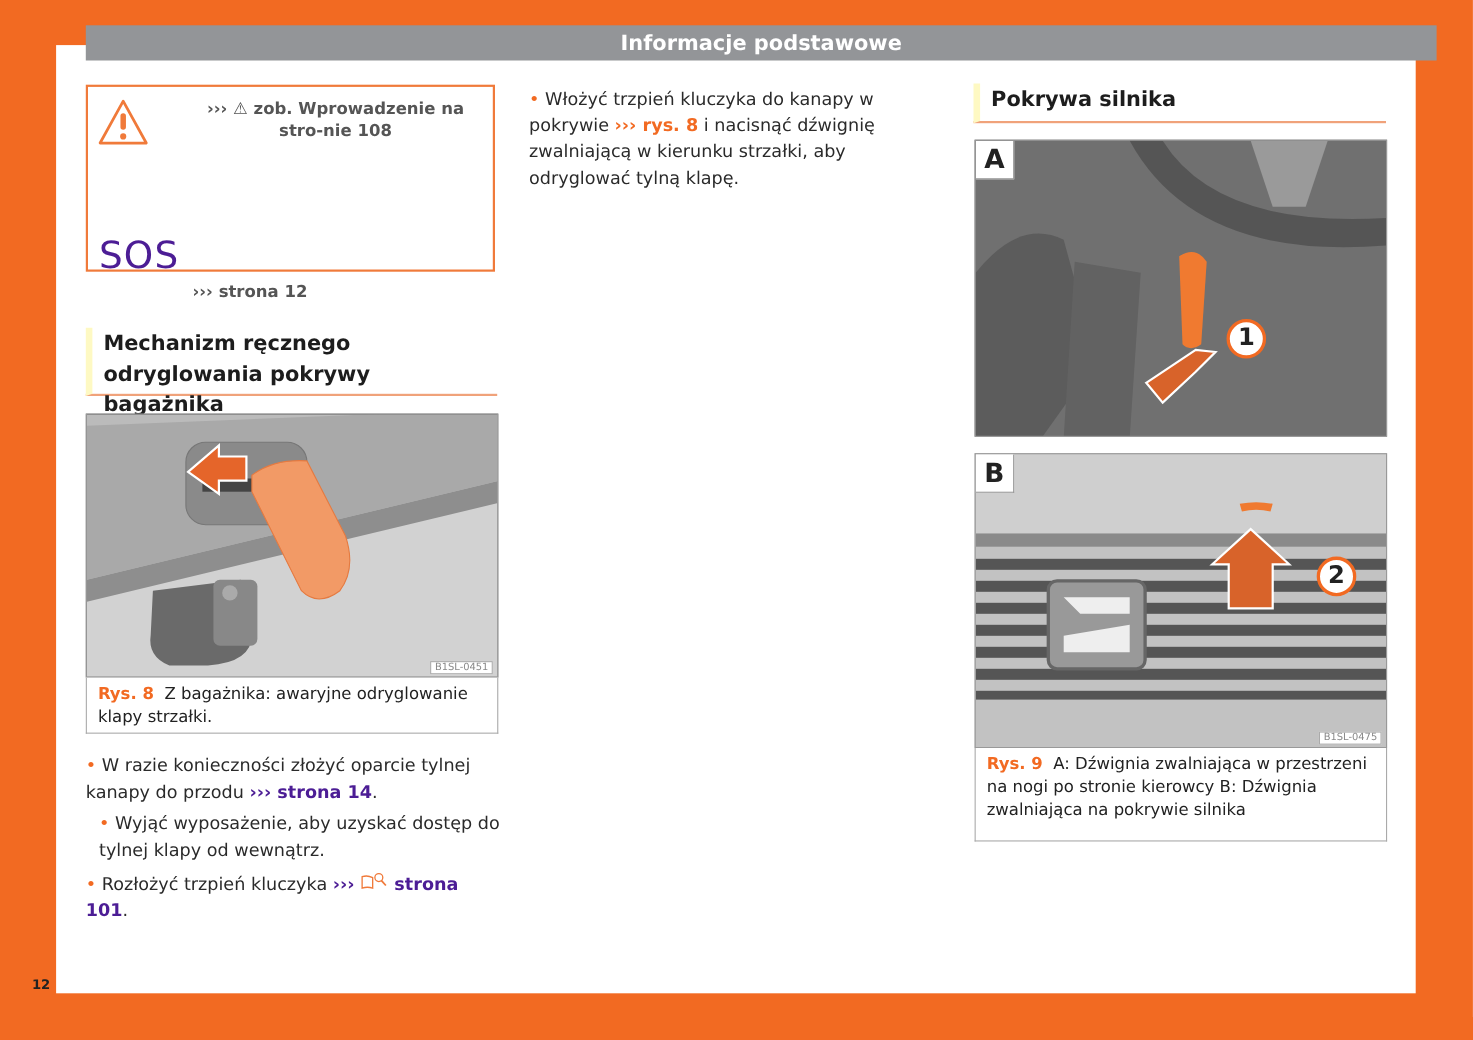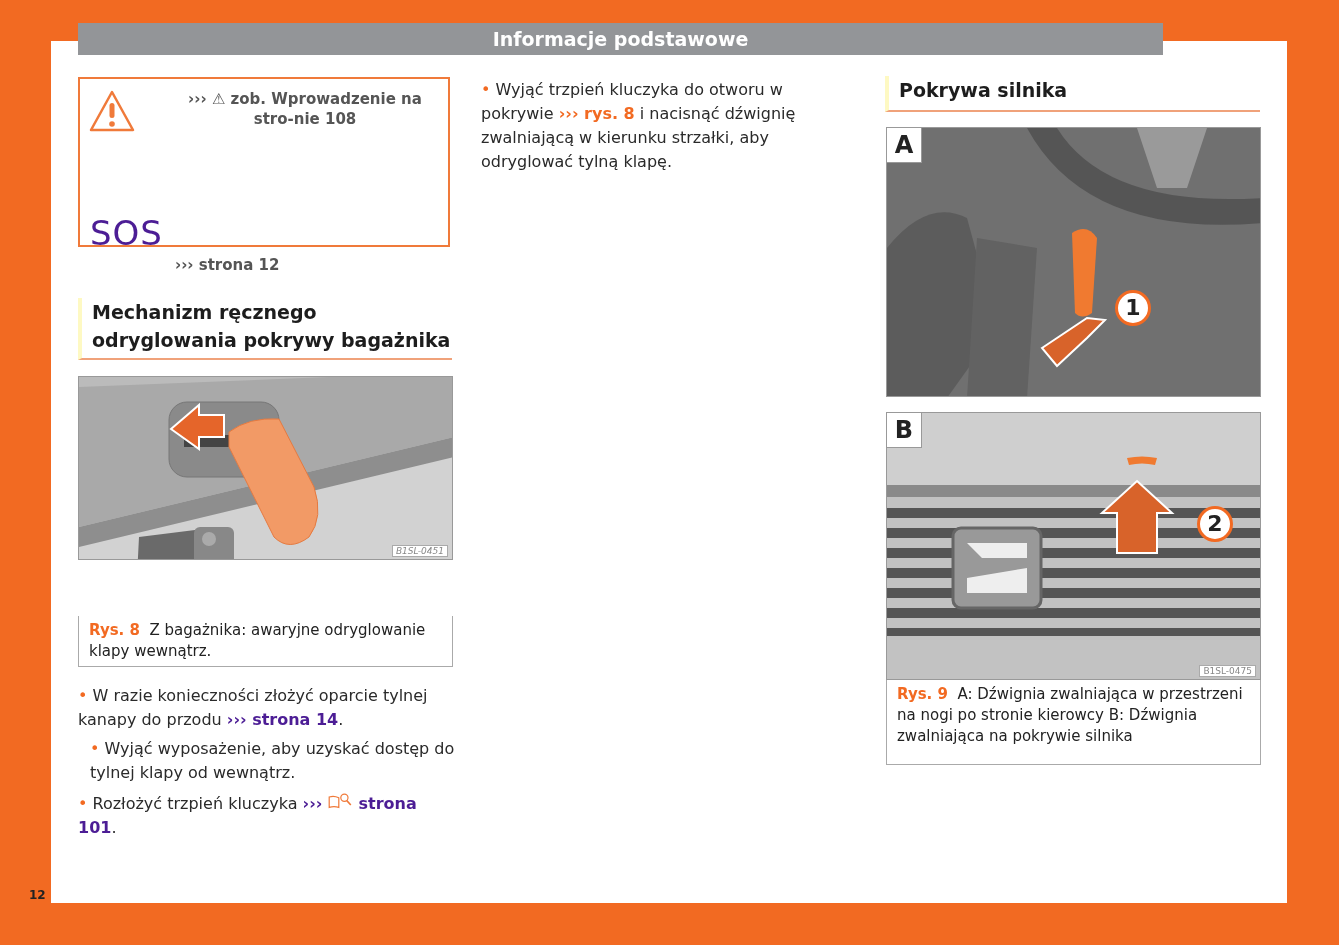--- a/index.html
+++ b/index.html
@@ -1,25 +1,25 @@
 <!DOCTYPE html>
 <html><head>
 <meta charset="utf-8">
 <style>
   html,body{margin:0;padding:0;}
   body{width:1339px;height:945px;background:#f26a22;position:relative;overflow:hidden;font-family:"DejaVu Sans",sans-serif;color:#2a2a2a;}
   .page{position:absolute;left:51px;top:41px;width:1236px;height:862px;background:#fff;}
-  .hdr{position:absolute;left:78px;top:23px;width:1085px;height:32px;background:#939598;color:#fff;font-size:19px;font-weight:bold;text-align:center;line-height:33px;}
+  .hdr{position:absolute;left:78px;top:23px;width:1228px;height:32px;background:#939598;color:#fff;font-size:19px;font-weight:bold;text-align:center;line-height:33px;}
   .pnum{position:absolute;left:29px;top:888px;font-size:12px;font-weight:bold;color:#222;}
   .symbox{position:absolute;left:78px;top:77px;width:372px;height:170px;border:2px solid #f07a3a;box-sizing:border-box;}
   .symrow{position:absolute;left:0;width:100%;}
   .symicon{position:absolute;left:8px;}
   .symtext{position:absolute;left:95px;font-size:15px;font-weight:bold;color:#555;line-height:20px;width:260px;}
   .sos{font-size:34px;color:#4c1d95;font-family:"DejaVu Sans",sans-serif;letter-spacing:1px;margin-top:12px;}
-  .h2{position:absolute;font-size:19px;font-weight:bold;color:#1d1d1d;line-height:28px;border-left:4px solid #fef9c3;border-bottom:2px solid #f0a27a;padding:0 0 4px 10px;box-sizing:border-box;}
+  .h2{position:absolute;font-size:19px;font-weight:bold;color:#1d1d1d;line-height:28px;border-left:6px solid #fef9c3;border-bottom:2px solid #f0a27a;padding:0 0 4px 10px;box-sizing:border-box;}
   .fig{position:absolute;border:1px solid #999;box-sizing:border-box;overflow:hidden;}
   .figcap{position:absolute;border:1px solid #aaa;border-top:none;box-sizing:border-box;padding:4px 10px;font-size:15px;line-height:21px;color:#222;background:#fff;}
   .figcap b{color:#f26a22;}
   .code{position:absolute;right:4px;bottom:2px;background:#fff;border:1px solid #aaa;font-size:9px;color:#888;padding:0 3px;}
   .para{position:absolute;font-size:16px;line-height:24px;color:#2a2a2a;}
   .bullet{color:#f26a22;}
   .ref{font-weight:bold;color:#4c1d95;}
   .reforange{font-weight:bold;color:#f26a22;}
   .letter{position:absolute;left:0;top:0;width:34px;height:34px;background:#fff;font-size:24px;font-weight:bold;text-align:center;line-height:34px;color:#222;border-right:1px solid #999;border-bottom:1px solid #999;}
   .callout{position:absolute;width:36px;height:36px;border-radius:50%;background:#fff;border:3px solid #f26a22;box-sizing:border-box;font-size:22px;font-weight:bold;text-align:center;line-height:30px;color:#222;}
@@ -42,39 +42,39 @@
     <span class="symtext" style="top:4px;text-align:center;">››› ⚠ zob. Wprowadzenie na stro-nie 108</span>
   </div>
   <div class="symrow" style="top:118px;height:46px;">
     <span class="symicon sos" style="top:4px;left:10px;">SOS</span>
     <span class="symtext" style="top:14px;margin-top:44px;">››› strona 12</span>
   </div>
 </div>
 
 <div class="h2" style="left:78px;top:298px;width:374px;height:62px;">Mechanizm ręcznego odryglowania pokrywy bagażnika</div>
 
-<div class="fig" style="left:78px;top:376px;width:375px;height:184px;background:#737373;font-style:italic;">
+<div class="fig" style="left:78px;top:376px;width:375px;height:240px;background:#737373;">
   <svg width="375" height="240" viewBox="0 0 375 240">
     <rect x="0" y="0" width="375" height="240" fill="#d2d2d2"></rect>
     <path d="M0 0 L375 0 L375 60 L0 150 Z" fill="#a9a9a9"></path>
     <path d="M0 10 L375 -5 L375 0 L0 0 Z" fill="#bbb"></path>
     <path d="M0 150 L375 60 L375 80 L0 170 Z" fill="#8e8e8e"></path>
     <rect x="90" y="25" width="110" height="75" rx="18" fill="#8a8a8a" stroke="#777"></rect>
     <rect x="105" y="58" width="50" height="12" fill="#444"></rect>
     <path d="M92 52 L120 28 L120 38 L145 38 L145 60 L120 60 L120 72 Z" fill="#e5652a" stroke="#fff" stroke-width="2"></path>
     <path d="M150 55 Q170 40 200 42 L235 110 Q245 140 230 160 Q210 175 195 160 L150 70 Z" fill="#f29a66" stroke="#e57a40"></path>
     <path d="M60 160 L140 150 L150 200 Q150 225 110 228 L75 228 Q55 220 58 200 Z" fill="#6a6a6a"></path>
     <rect x="115" y="150" width="40" height="60" rx="6" fill="#888"></rect>
     <circle cx="130" cy="162" r="7" fill="#aaa"></circle>
   </svg>
   <span class="code">B1SL-0451</span>
 </div>
 <div class="figcap" style="left:78px;top:616px;width:375px;height:51px;">
   <b>Rys. 8</b>&nbsp;
-  <span>Z bagażnika: awaryjne odryglowanie klapy wewnątrz.</span>
+  <span>Z bagażnika: awaryjne odryglowanie klapy strzałki.</span>
 </div>
 
 <div class="para" style="left:78px;top:684px;width:372px;">
   <span class="bullet">• </span><span>W razie konieczności złożyć oparcie tylnej kanapy do przodu</span>
   <span class="ref">››› strona 14</span><span>.</span>
 </div>
 <div class="para" style="left:90px;top:737px;width:372px;">
   <span class="bullet">• </span><span>Wyjąć wyposażenie, aby uzyskać dostęp do tylnej klapy od wewnątrz.</span>
 </div>
 <div class="para" style="left:78px;top:792px;width:350px;">
@@ -82,21 +82,21 @@
   <span class="ref">›››</span>
   <span><svg width="26" height="16" viewBox="0 0 62 40">
         <path d="M4 10 L4 36 Q16 32 28 36 L28 12 Q16 6 4 10 Z" fill="none" stroke="#f07a3a" stroke-width="3"></path>
         <circle cx="42" cy="12" r="9" fill="#fff" stroke="#f07a3a" stroke-width="3"></circle>
         <line x1="48" y1="19" x2="58" y2="30" stroke="#f07a3a" stroke-width="4"></line>
       </svg></span>
   <span class="ref">strona 101</span><span>.</span>
 </div>
 
 <div class="para" style="left:481px;top:78px;width:366px;">
-  <span class="bullet">• </span><span>Wyjąć trzpień kluczyka do otworu w pokrywie</span>
+  <span class="bullet">• </span><span>Włożyć trzpień kluczyka do kanapy w pokrywie</span>
   <span class="reforange">››› rys. 8</span>
   <span>i nacisnąć dźwignię zwalniającą w kierunku strzałki, aby odryglować tylną klapę.</span>
 </div>
 
 <div class="h2" style="left:885px;top:76px;width:375px;height:36px;">Pokrywa silnika</div>
 
 <div class="fig" style="left:886px;top:127px;width:375px;height:270px;background:#6f6f6f;">
   <svg width="375" height="270" viewBox="0 0 375 270">
     <rect width="375" height="270" fill="#707070"></rect>
     <path d="M140 0 Q200 110 375 95 L375 70 Q220 80 170 0 Z" fill="#555"></path>

